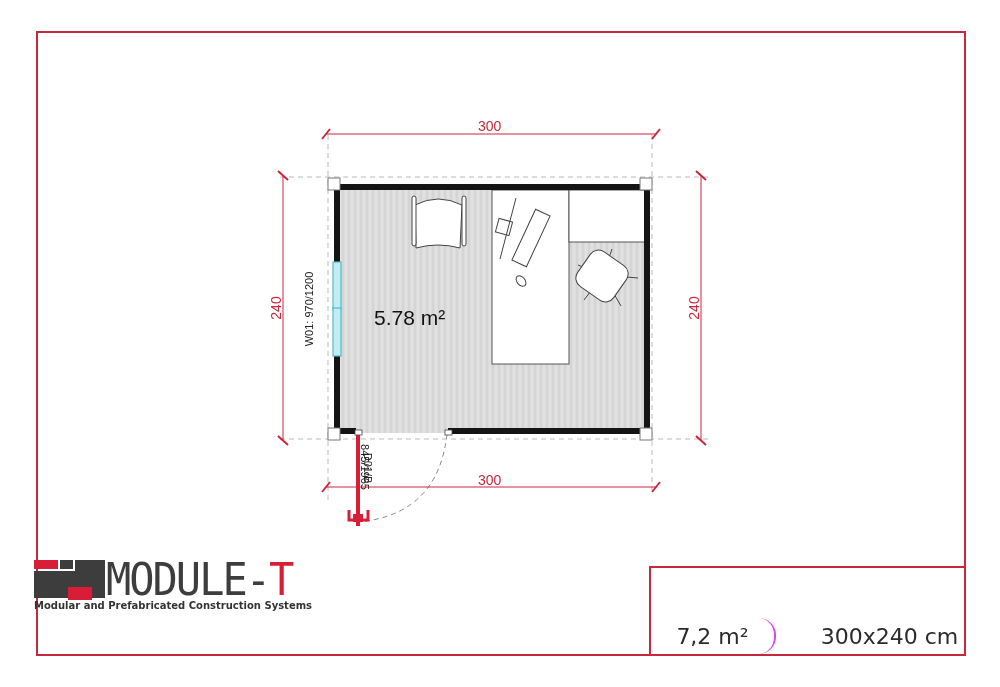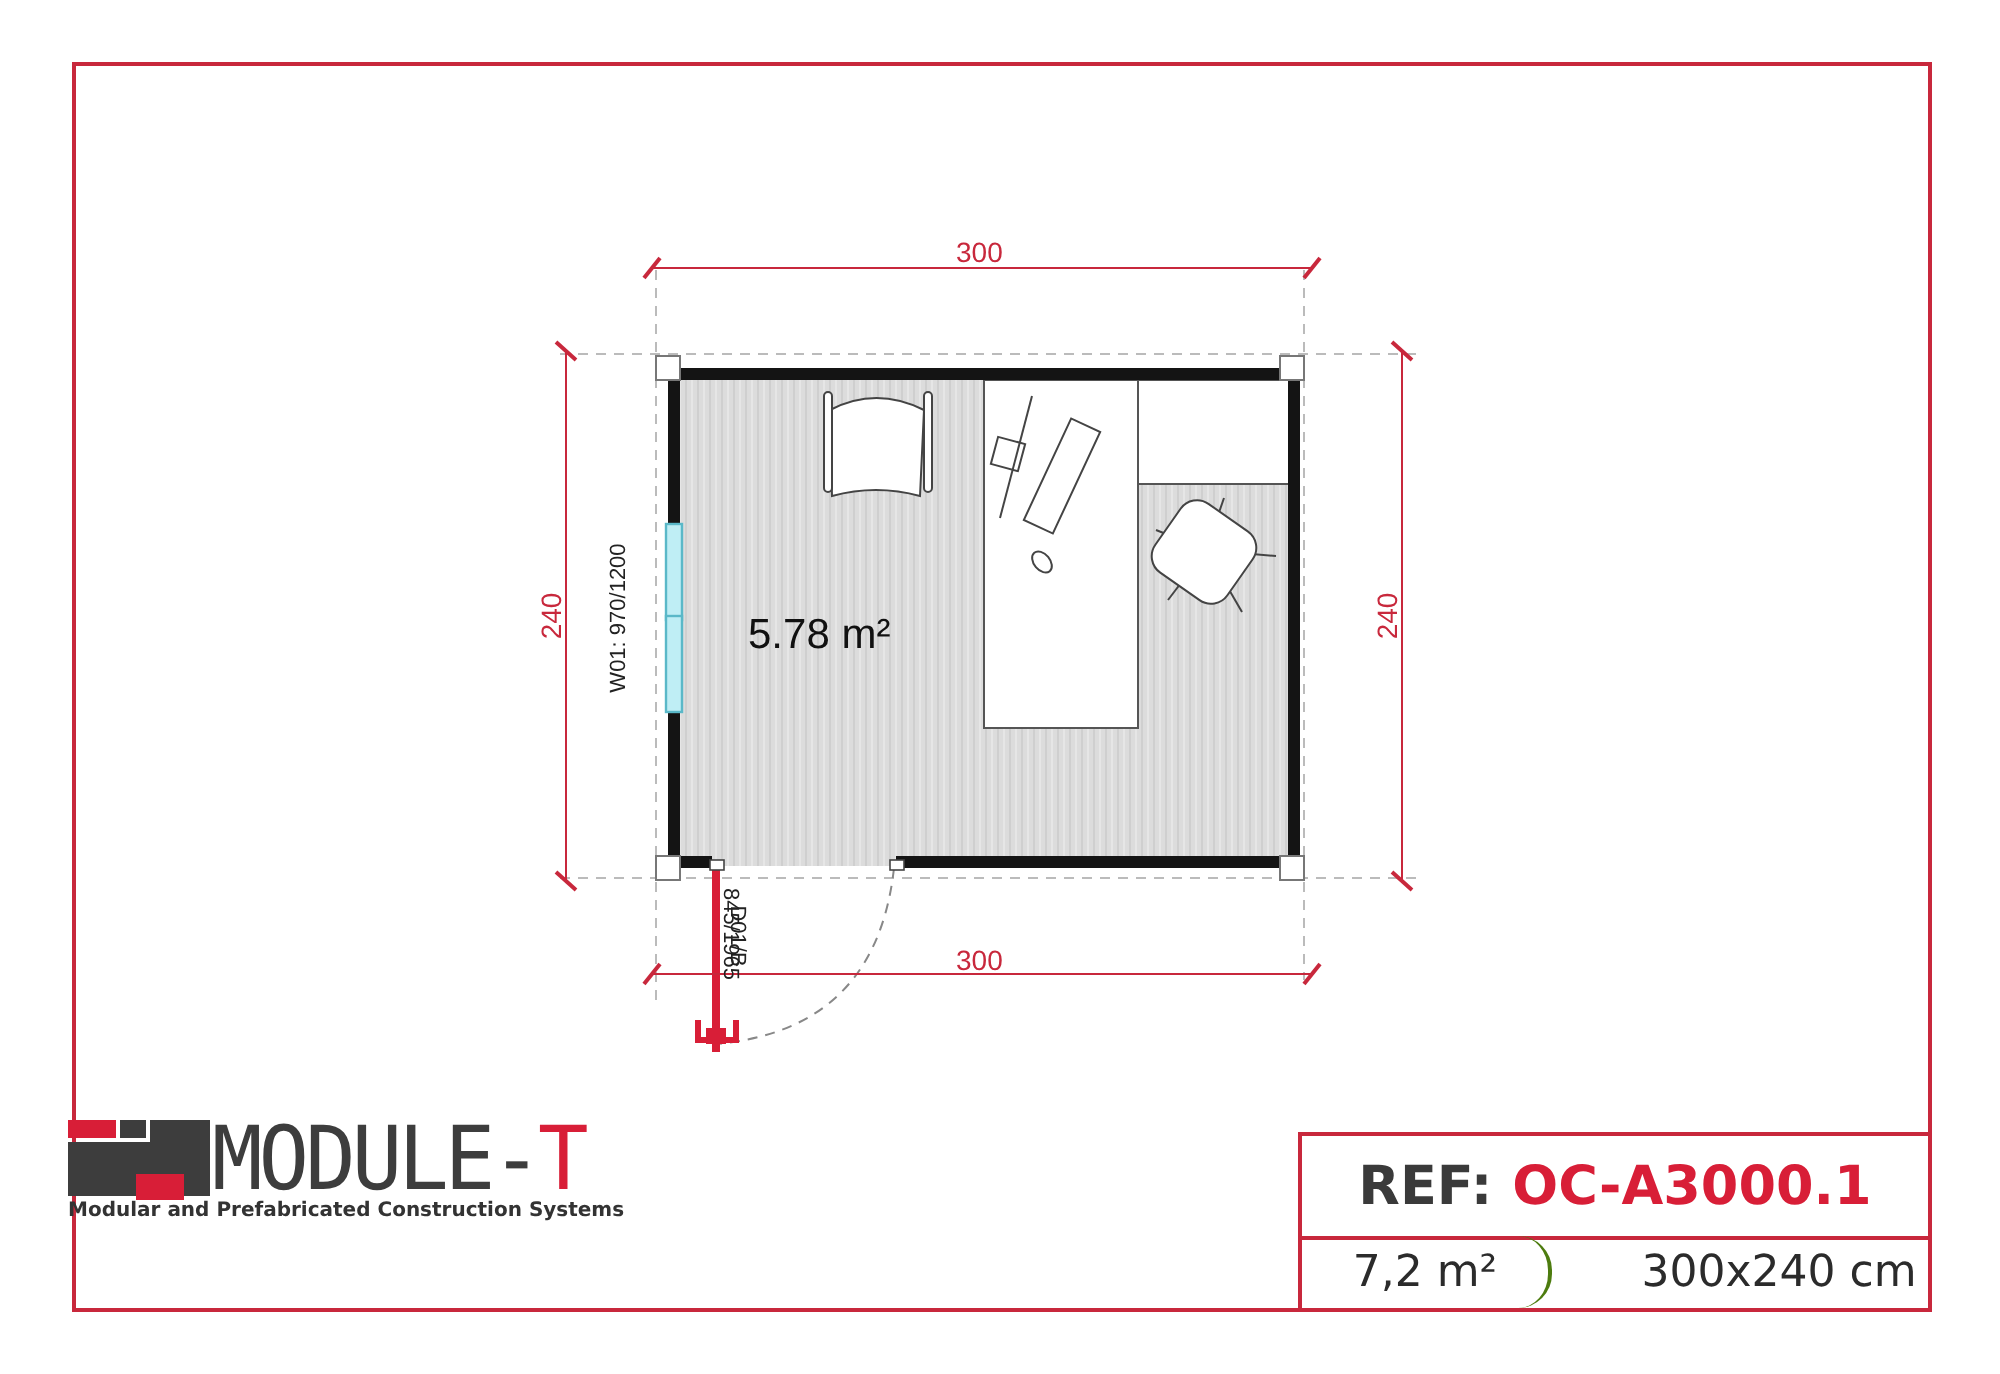--- a/index.html
+++ b/index.html
@@ -5,21 +5,21 @@
   html, body { margin:0; padding:0; background:#ffffff; }
   body { width:1000px; height:687px; position:relative; overflow:hidden; font-family:"Liberation Sans", sans-serif; }
   .frame { position:absolute; left:36px; top:31px; width:930px; height:625px; border:2px solid #c8283c; box-sizing:border-box; }
   svg { position:absolute; left:0; top:0; }
   .title-block { position:absolute; left:649px; top:566px; width:317px; height:90px; border:2px solid #c8283c; box-sizing:border-box; background:#fff; }
   .tb-ref { position:absolute; left:0; top:0; width:100%; height:50px; border-bottom:2px solid #c8283c; display:flex; align-items:center; justify-content:center; font-family:"DejaVu Sans", sans-serif; font-weight:bold; font-size:27px; }
   .tb-ref .lbl { color:#3a3a3a; margin-right:10px; }
   .tb-ref .val { color:#d81e37; }
   .tb-row { position:absolute; left:0; top:50px; width:100%; height:36px; display:flex; }
   .tb-cell { display:flex; align-items:center; justify-content:center; font-family:"DejaVu Sans", sans-serif; font-size:22px; color:#2b2b2b; }
-  .tb-area { width:123px; border-right:2px solid #4d7c0f;border-radius:17px; }
+  .tb-area { width:123px; border-right:2px solid #d946ef;border-radius:17px; }
   .tb-dims { flex:1;margin-left:39px; }
   .logo { position:absolute; left:34px; top:560px; width:270px; height:50px; }
   .logo-word { position:absolute; left:72px; top:-5px; font-family:"DejaVu Sans Mono", monospace; font-size:42px; letter-spacing:-2px; color:#3d3d3d; font-weight:normal; transform:scaleY(1.05); }
   .logo-word .t { color:#d81e37; }
   .logo-sub { position:absolute; left:0; top:40px; font-family:"DejaVu Sans", sans-serif; font-weight:bold; font-size:10px; color:#333; white-space:nowrap; }
   .dim { position:absolute; color:#c8283c; font-size:14px; font-family:"Liberation Sans", sans-serif; }
   .rot { transform:rotate(-90deg); transform-origin:center; white-space:nowrap; }
   .area-label { position:absolute; left:374px; top:306px; font-size:21px; color:#111; font-family:"Liberation Sans", sans-serif; }
   .lbl-small { position:absolute; font-size:11px; color:#222; font-family:"Liberation Sans", sans-serif; white-space:nowrap; }
 </style>
@@ -137,21 +137,17 @@
     <rect x="41" y="0" width="30" height="38" fill="#3d3d3d"></rect>
     <rect x="0" y="11" width="34" height="27" fill="#3d3d3d"></rect>
     <rect x="34" y="11" width="7" height="16" fill="#3d3d3d"></rect>
     <rect x="34" y="27" width="24" height="13" fill="#d81e37"></rect>
   </svg>
   <div class="logo-word"><span>MODULE-</span><span class="t">T</span></div>
   <div class="logo-sub">Modular and Prefabricated Construction Systems</div>
 </div>
 
 <div class="title-block">
-  <div class="tb-ref">
-    <span class="lbl">REF:</span>
-    <span class="val">OC-A3000.1</span>
-  </div>
   <div class="tb-row">
     <div class="tb-cell tb-area">7,2 m²</div>
     <div class="tb-cell tb-dims">300x240 cm</div>
   </div>
 </div>
 
 </body></html>

